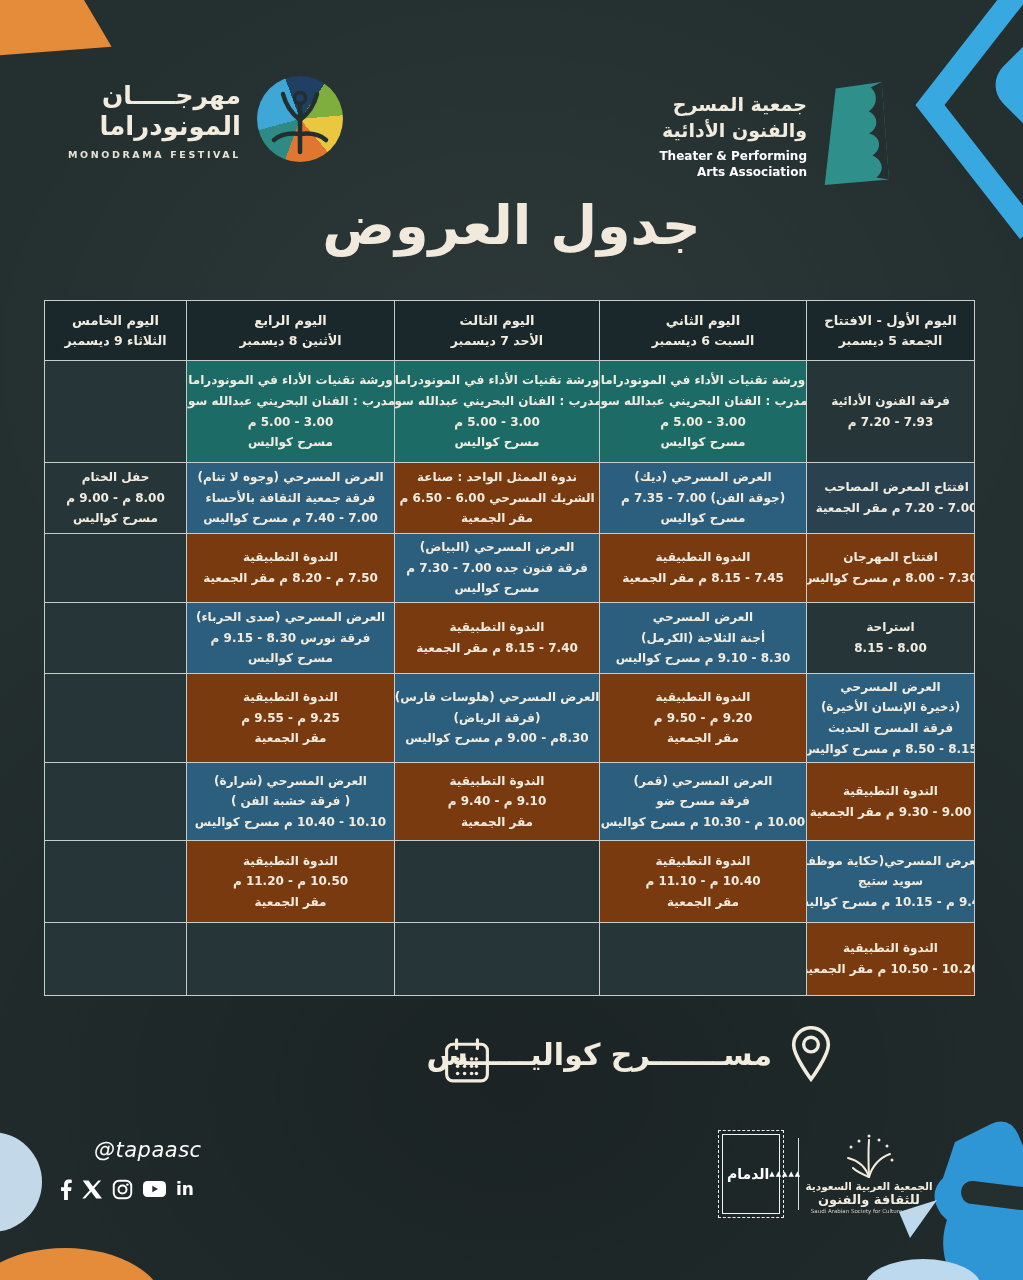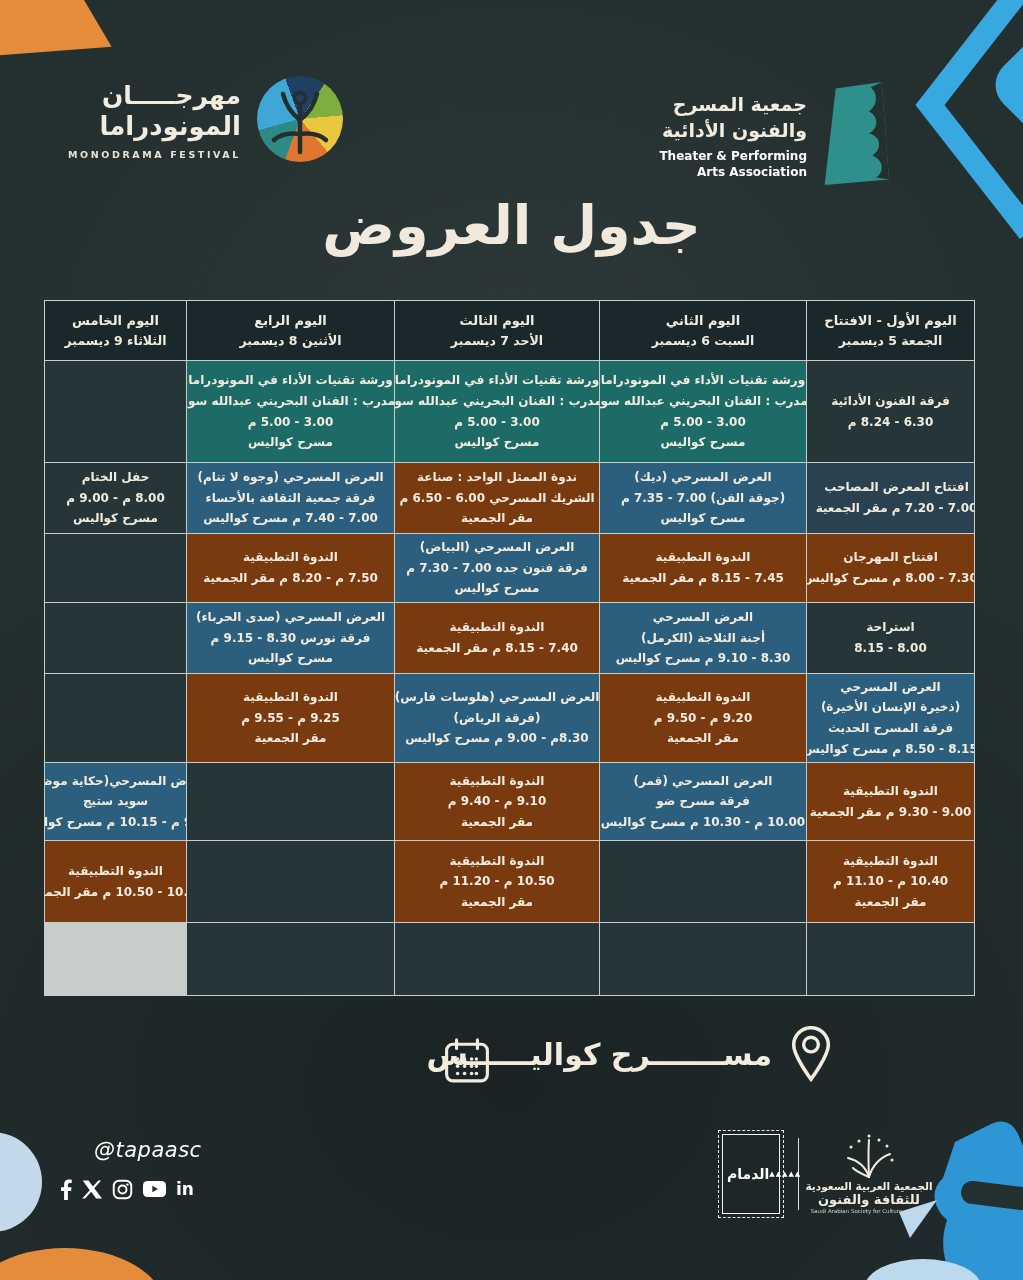--- a/index.html
+++ b/index.html
@@ -162,21 +162,21 @@
       <div class="cell cell--header">
         <div class="day-name">اليوم الرابع</div>
         <div class="day-date">الأثنين 8 ديسمبر</div>
       </div>
       <div class="cell cell--header">
         <div class="day-name">اليوم الخامس</div>
         <div class="day-date">الثلاثاء 9 ديسمبر</div>
       </div>
       <div class="cell cell--plain">
         <div class="line">فرقة الفنون الأدائية</div>
-        <div class="line">6.30 - 8.24 م</div>
+        <div class="line">7.93 - 7.20 م</div>
       </div>
       <div class="cell cell--teal">
         <div class="line">ورشة تقنيات الأداء في المونودراما</div>
         <div class="line">المدرب : الفنان البحريني عبدالله سويد</div>
         <div class="line">3.00 - 5.00 م</div>
         <div class="line">مسرح كواليس</div>
       </div>
       <div class="cell cell--teal">
         <div class="line">ورشة تقنيات الأداء في المونودراما</div>
         <div class="line">المدرب : الفنان البحريني عبدالله سويد</div>
@@ -279,20 +279,25 @@
       </div>
       <div class="cell cell--blue">
         <div class="line">العرض المسرحي (قمر)</div>
         <div class="line">فرقة مسرح ضو</div>
         <div class="line">10.00 م - 10.30 م مسرح كواليس</div>
       </div>
       <div class="cell cell--brown">
         <div class="line">الندوة التطبيقية</div>
         <div class="line">9.10 م - 9.40 م</div>
         <div class="line">مقر الجمعية</div>
+      </div>
+      <div class="cell cell--blue">
+        <div class="line">العرض المسرحي (شرارة)</div>
+        <div class="line">( فرقة خشبة الفن )</div>
+        <div class="line">10.10 - 10.40 م مسرح كواليس</div>
       </div>
       <div class="cell cell--empty"></div>
       <div class="cell cell--blue">
         <div class="line">العرض المسرحي(حكاية موظف)</div>
         <div class="line">سويد ستيج</div>
         <div class="line">9.45 م - 10.15 م مسرح كواليس</div>
       </div>
       <div class="cell cell--brown">
         <div class="line">الندوة التطبيقية</div>
         <div class="line">10.40 م - 11.10 م</div>

